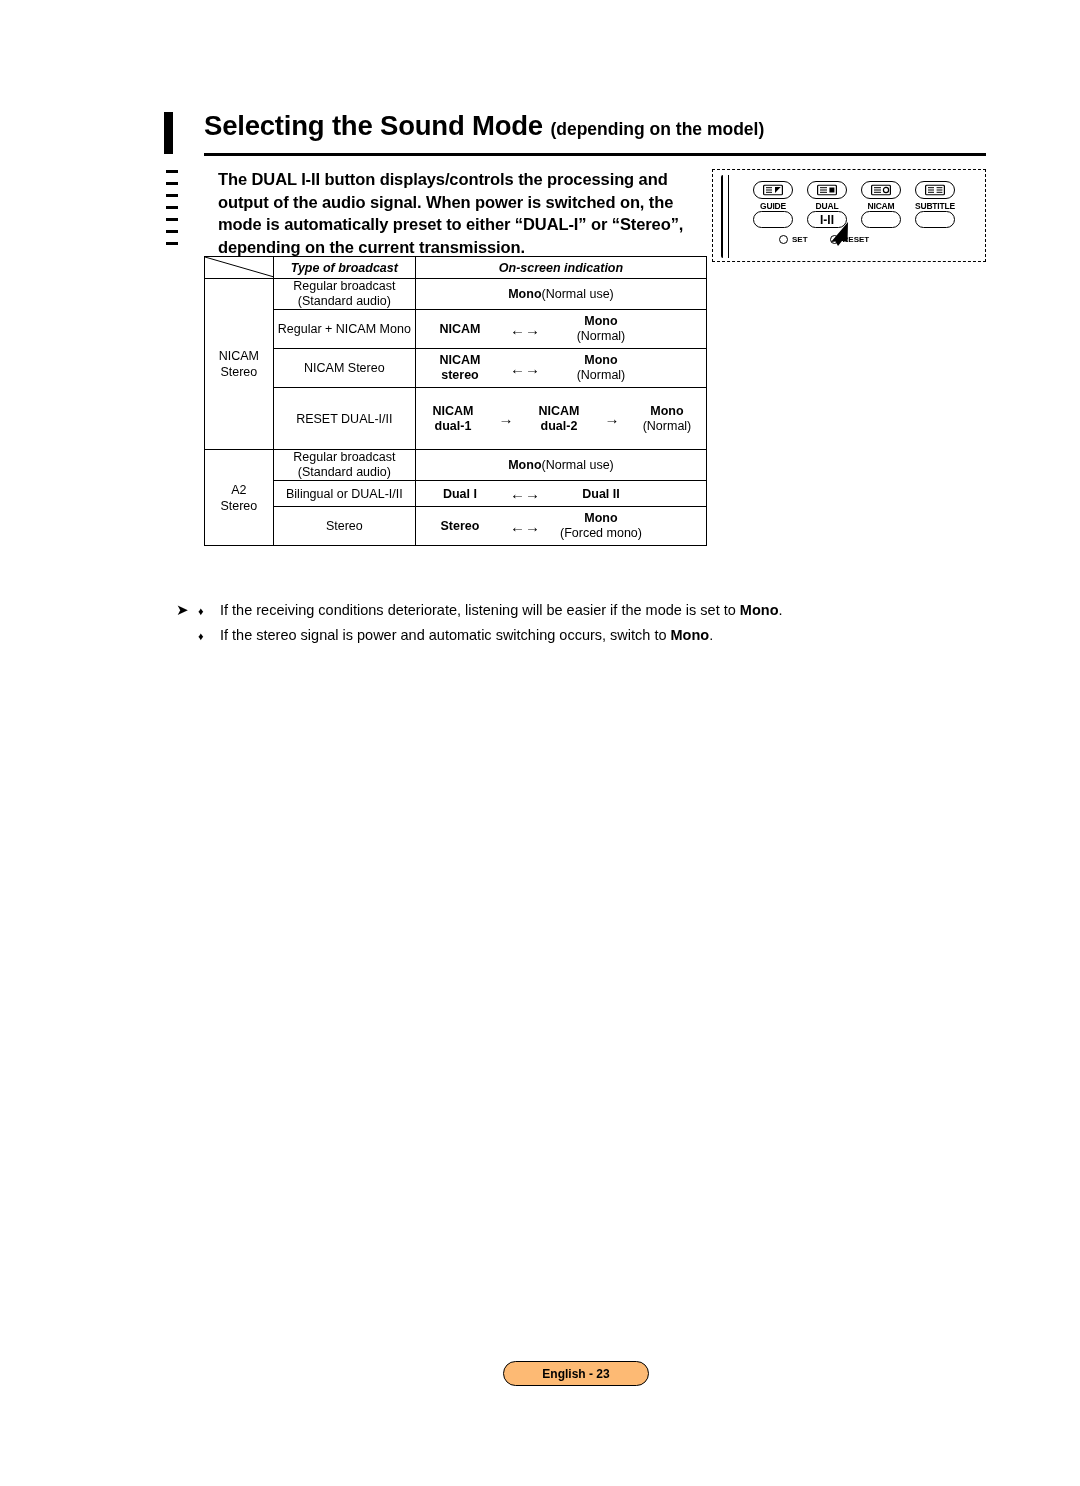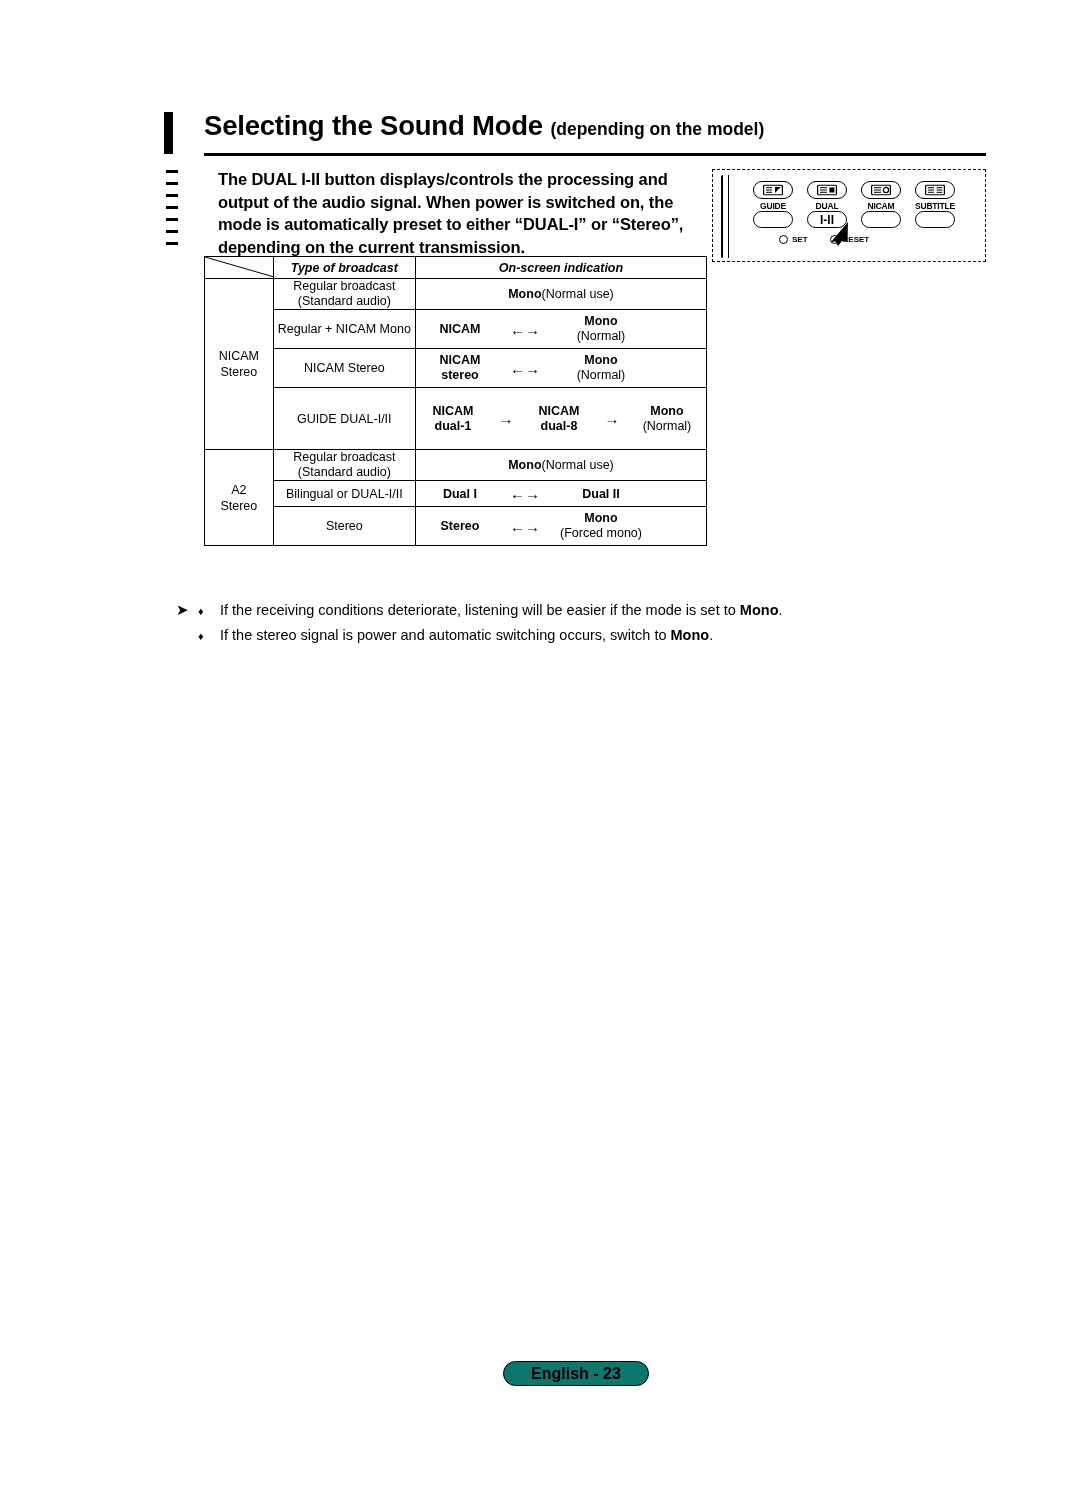--- a/index.html
+++ b/index.html
@@ -267,23 +267,23 @@
     position: absolute;
     left: 467px;
     top: 1361px;
     width: 146px;
     height: 25px;
     border: 1.5px solid #000;
     border-radius: 13px;
     display: flex;
     align-items: center;
     justify-content: center;
-    font-size: 16px;
-    font-weight: bold;
-    background: #0f766e;
+    font-size: 12px;
+    font-weight: bold;
+    background: #fdba74;
   }
 </style>
 </head>
 <body>
 
 <div class="page">
 
   <div class="title-wrap">
     <div class="title-bar-left"></div>
     <div class="title-text"><span>Selecting the Sound Mode</span> <span class="sub">(depending on the model)</span></div>
@@ -443,32 +443,32 @@
             <span class="stack">
               <div class="b">Mono</div>
               <div>(Normal)</div>
             </span>
           </div>
         </td>
       </tr>
 
       <tr>
         <td class="cell-pad" style="height:62px">
-          <div>GUIDE DUAL-I/II</div>
+          <div>RESET DUAL-I/II</div>
         </td>
         <td>
           <div class="ind-grid g3">
             <span class="stack">
               <div class="b">NICAM</div>
               <div class="b">dual-1</div>
             </span>
             <span class="arrow-ch">→</span>
             <span class="stack">
               <div class="b">NICAM</div>
-              <div class="b">dual-8</div>
+              <div class="b">dual-2</div>
             </span>
             <span class="arrow-ch">→</span>
             <span class="stack">
               <div class="b">Mono</div>
               <div>(Normal)</div>
             </span>
           </div>
         </td>
       </tr>
 

